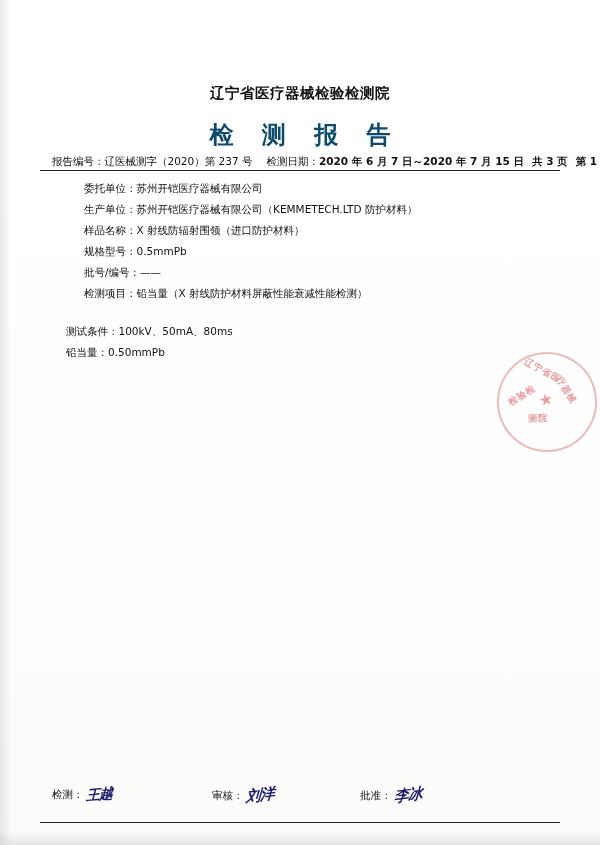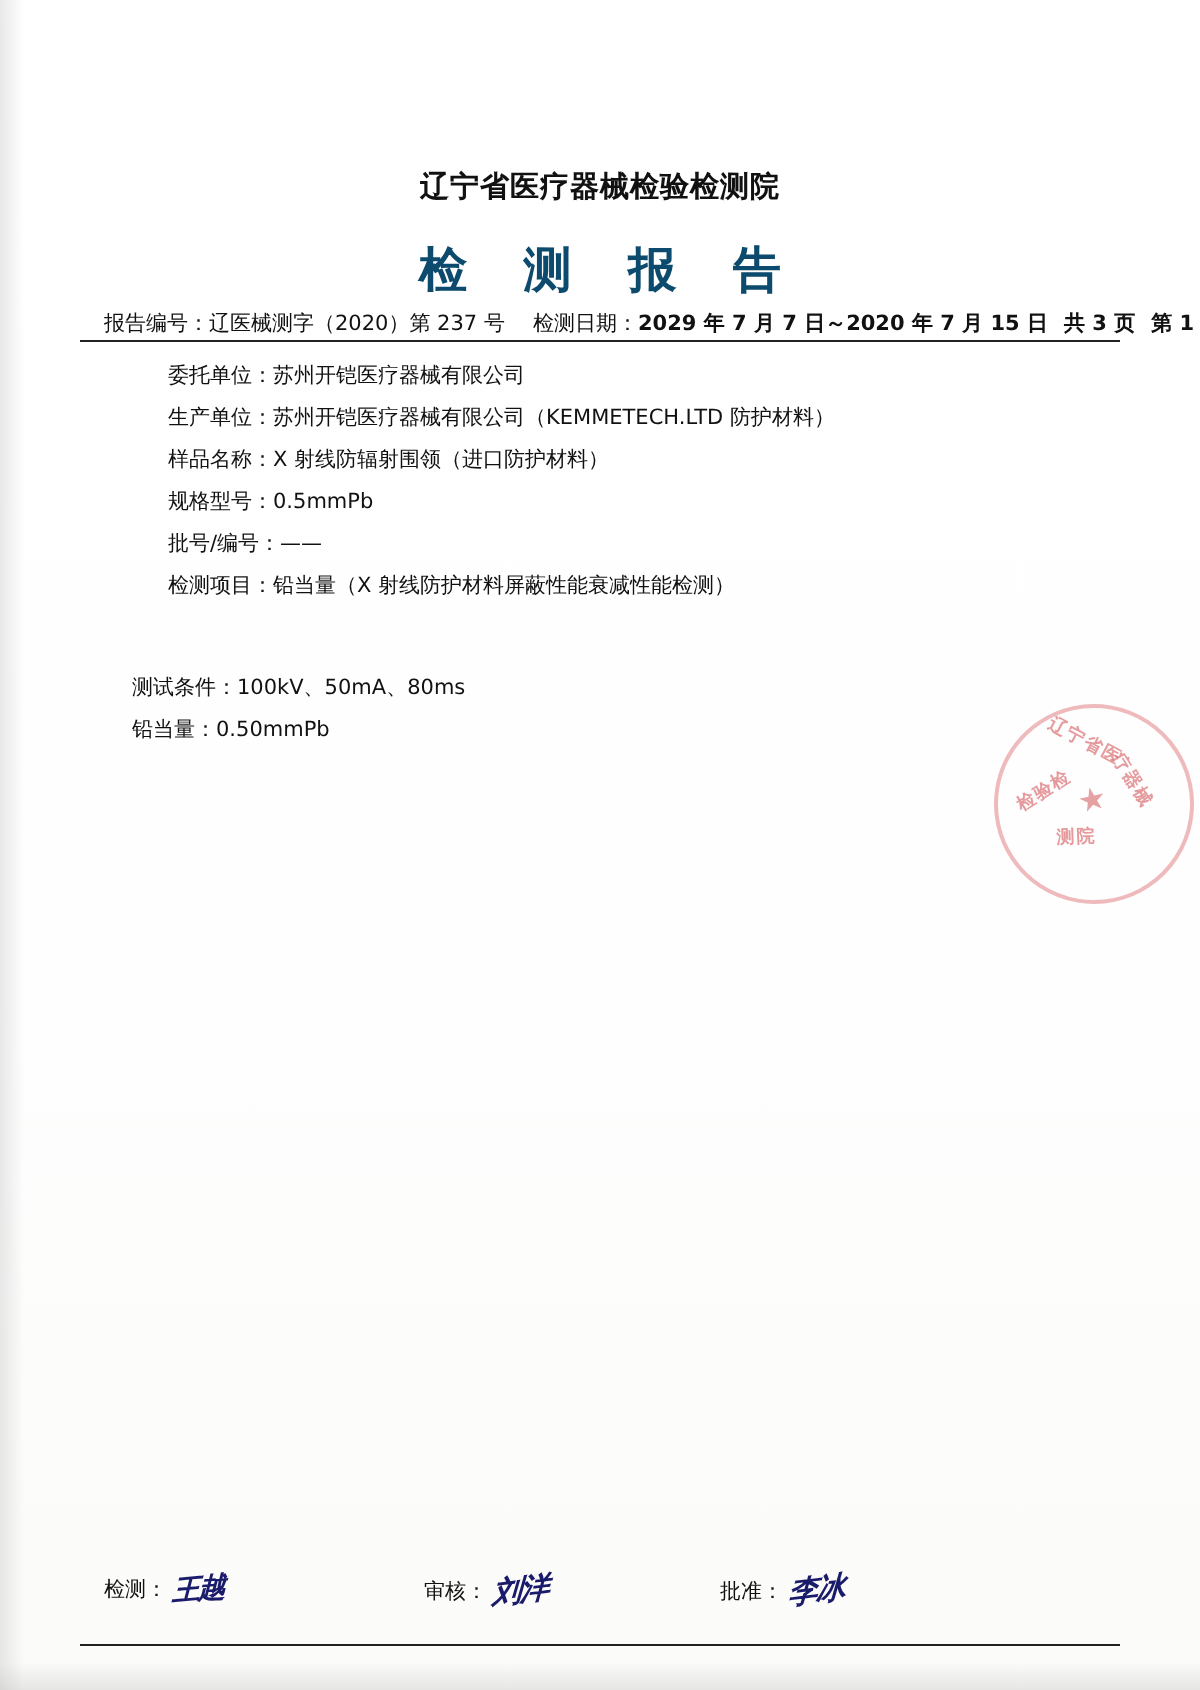--- a/index.html
+++ b/index.html
@@ -91,21 +91,21 @@
     line-height: 21px;
     color: #111;
     white-space: nowrap;
   }
   .field .label { display: inline-block; }
   .field .value { display: inline; }
 
   .test-cond {
     position: absolute;
     left: 66px;
-    top: 334px;
+    top: 321px;
     width: 480px;
   }
   .test-cond .field { line-height: 21px; }
 
   
   .seal {
     position: absolute;
     left: 497px;
     top: 352px;
     width: 96px;
@@ -197,21 +197,21 @@
 </head>
 <body>
 
 <div class="page">
   <div class="paper-tint"></div>
 
   <div class="org-title">辽宁省医疗器械检验检测院</div>
   <div class="doc-title">检 测 报 告</div>
 
   <div class="meta-row">
-    <span class="seg">报告编号：</span><span class="seg">辽医械测字（2020）第 237 号</span><span class="gap-m"></span><span class="seg">检测日期：</span><b class="seg">2029 年 7 月 7 日～2020 年 7 月 15 日</b><span class="gap-s"></span><b class="seg">共 3 页</b><span class="gap-s"></span><b class="seg">第 1 页</b>
+    <span class="seg">报告编号：</span><span class="seg">辽医械测字（2020）第 237 号</span><span class="gap-m"></span><span class="seg">检测日期：</span><b class="seg">2020 年 6 月 7 日～2020 年 7 月 15 日</b><span class="gap-s"></span><b class="seg">共 3 页</b><span class="gap-s"></span><b class="seg">第 1 页</b>
   </div>
 
   <div class="rule top"></div>
 
   <div class="fields">
     <div class="field">
       <span class="label">委托单位：</span><span class="value">苏州开铠医疗器械有限公司</span>
     </div>
     <div class="field">
       <span class="label">生产单位：</span><span class="value">苏州开铠医疗器械有限公司（KEMMETECH.LTD 防护材料）</span>

